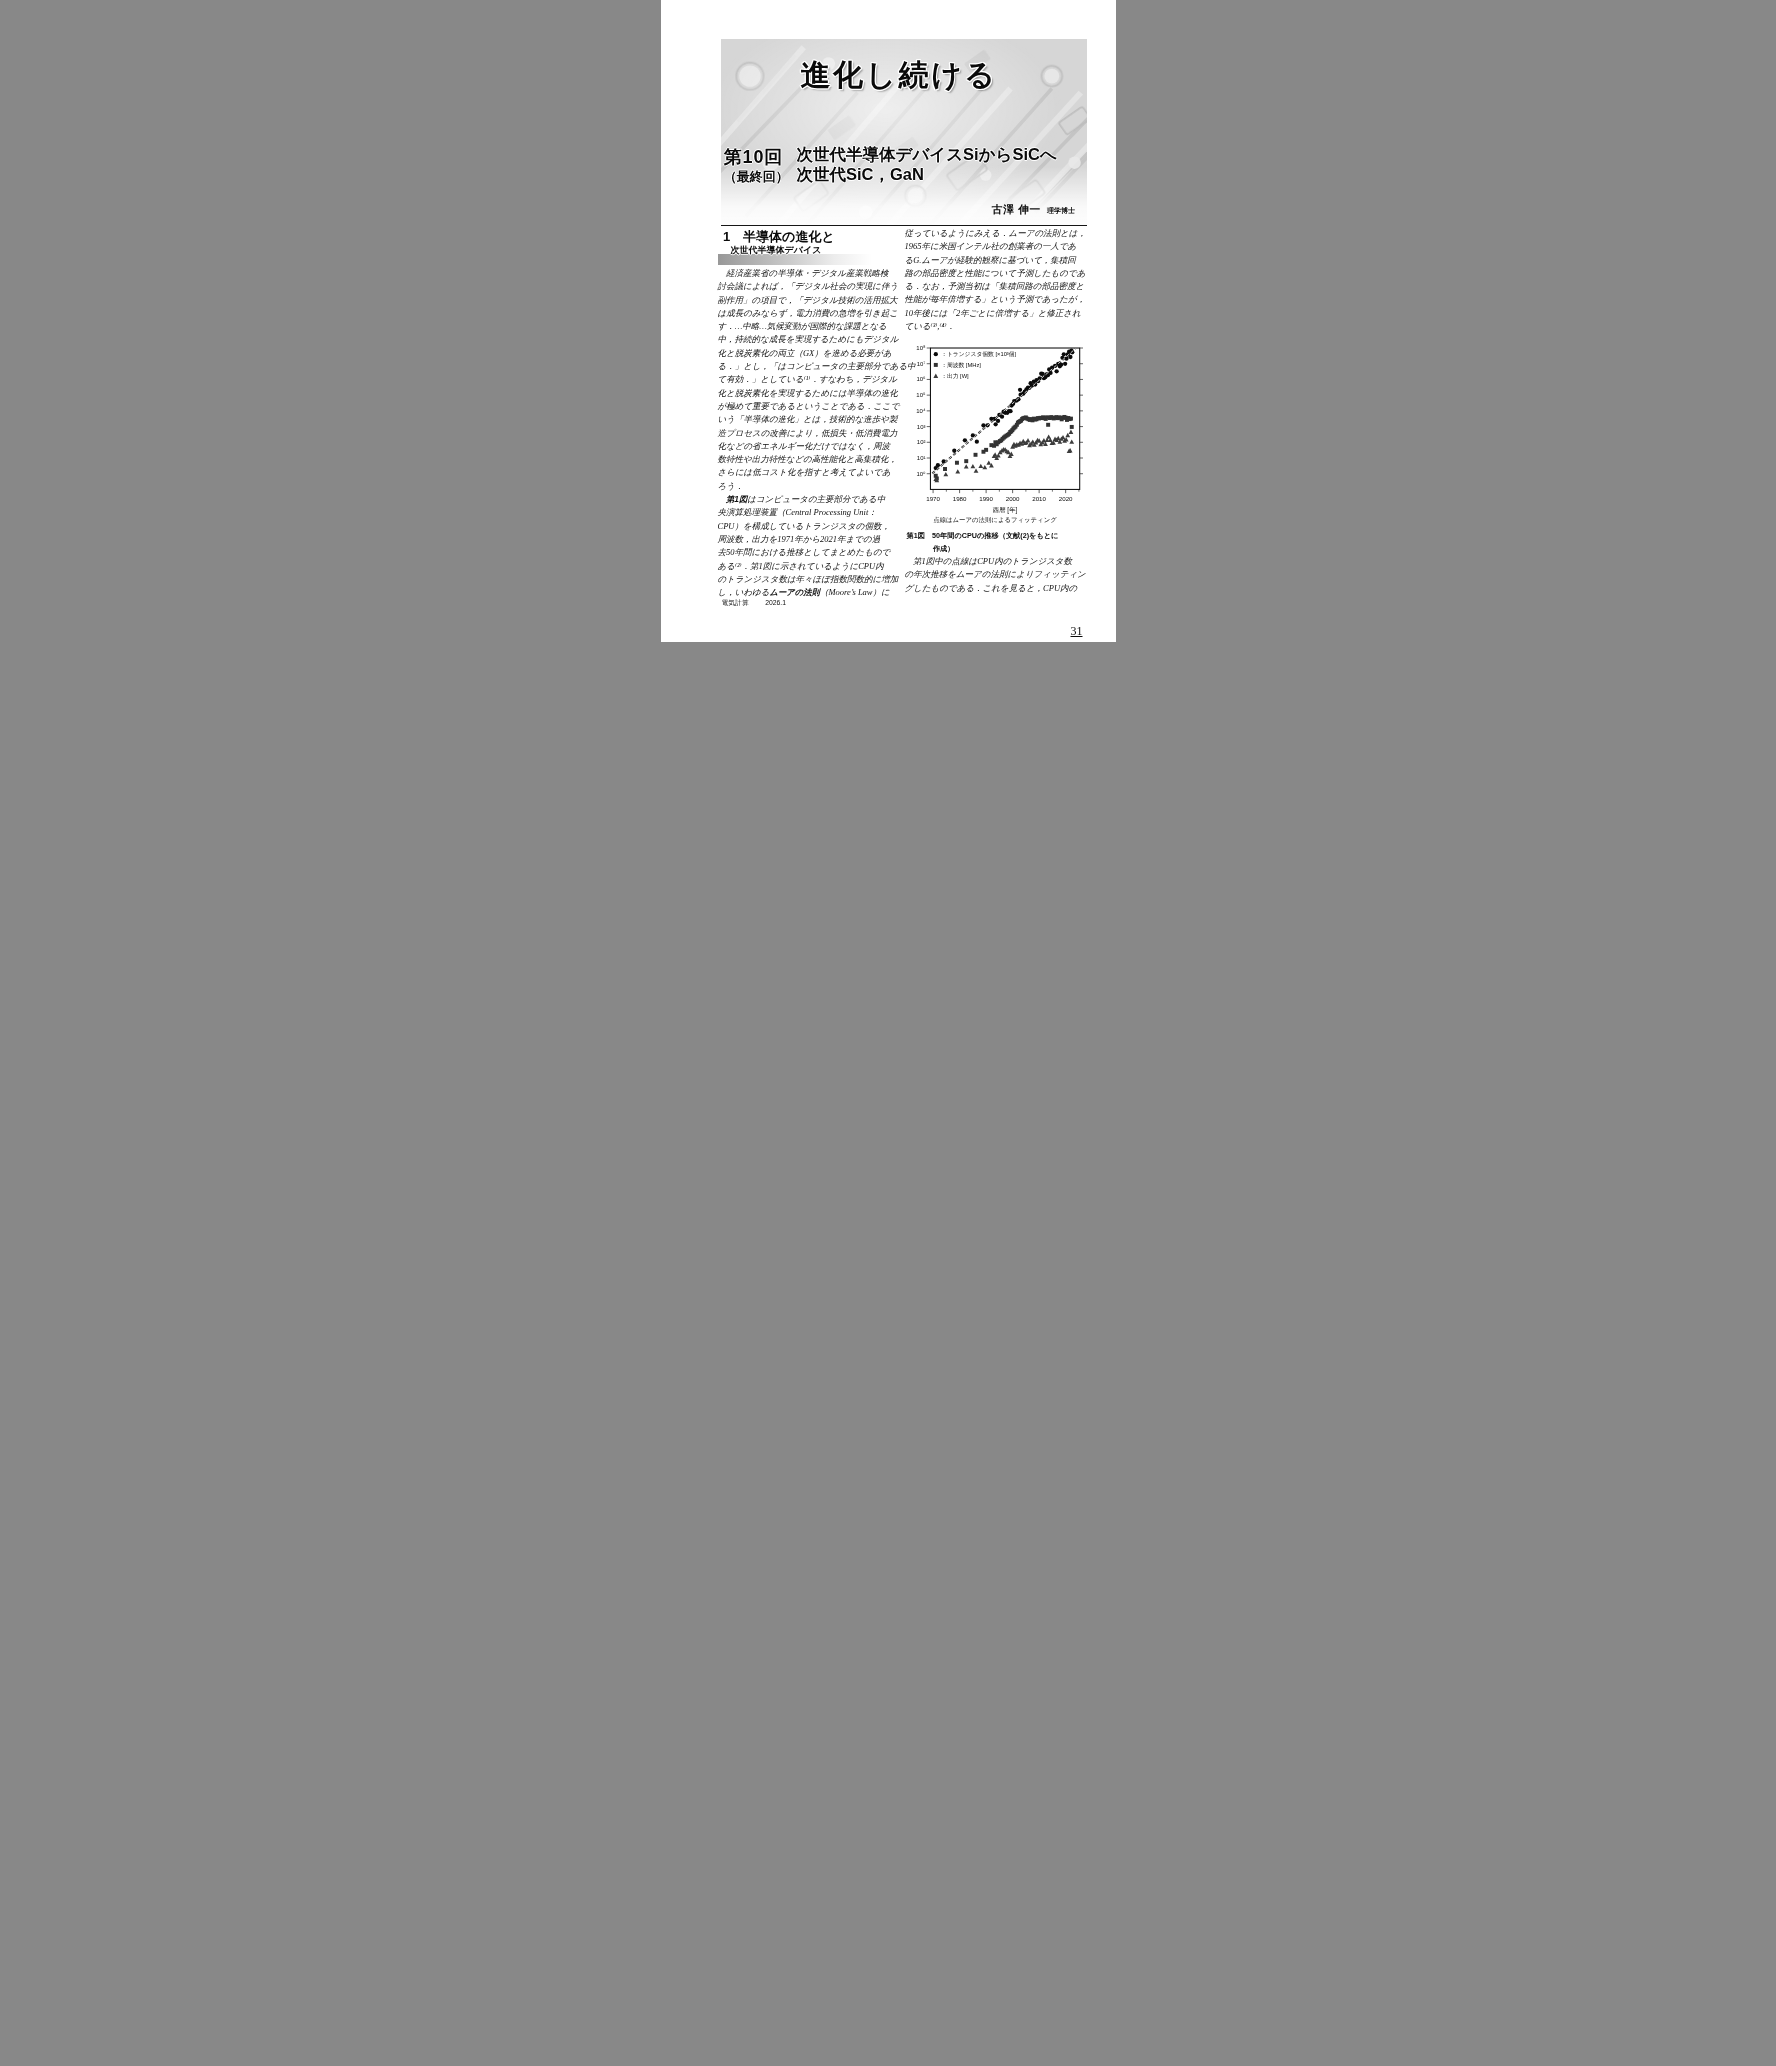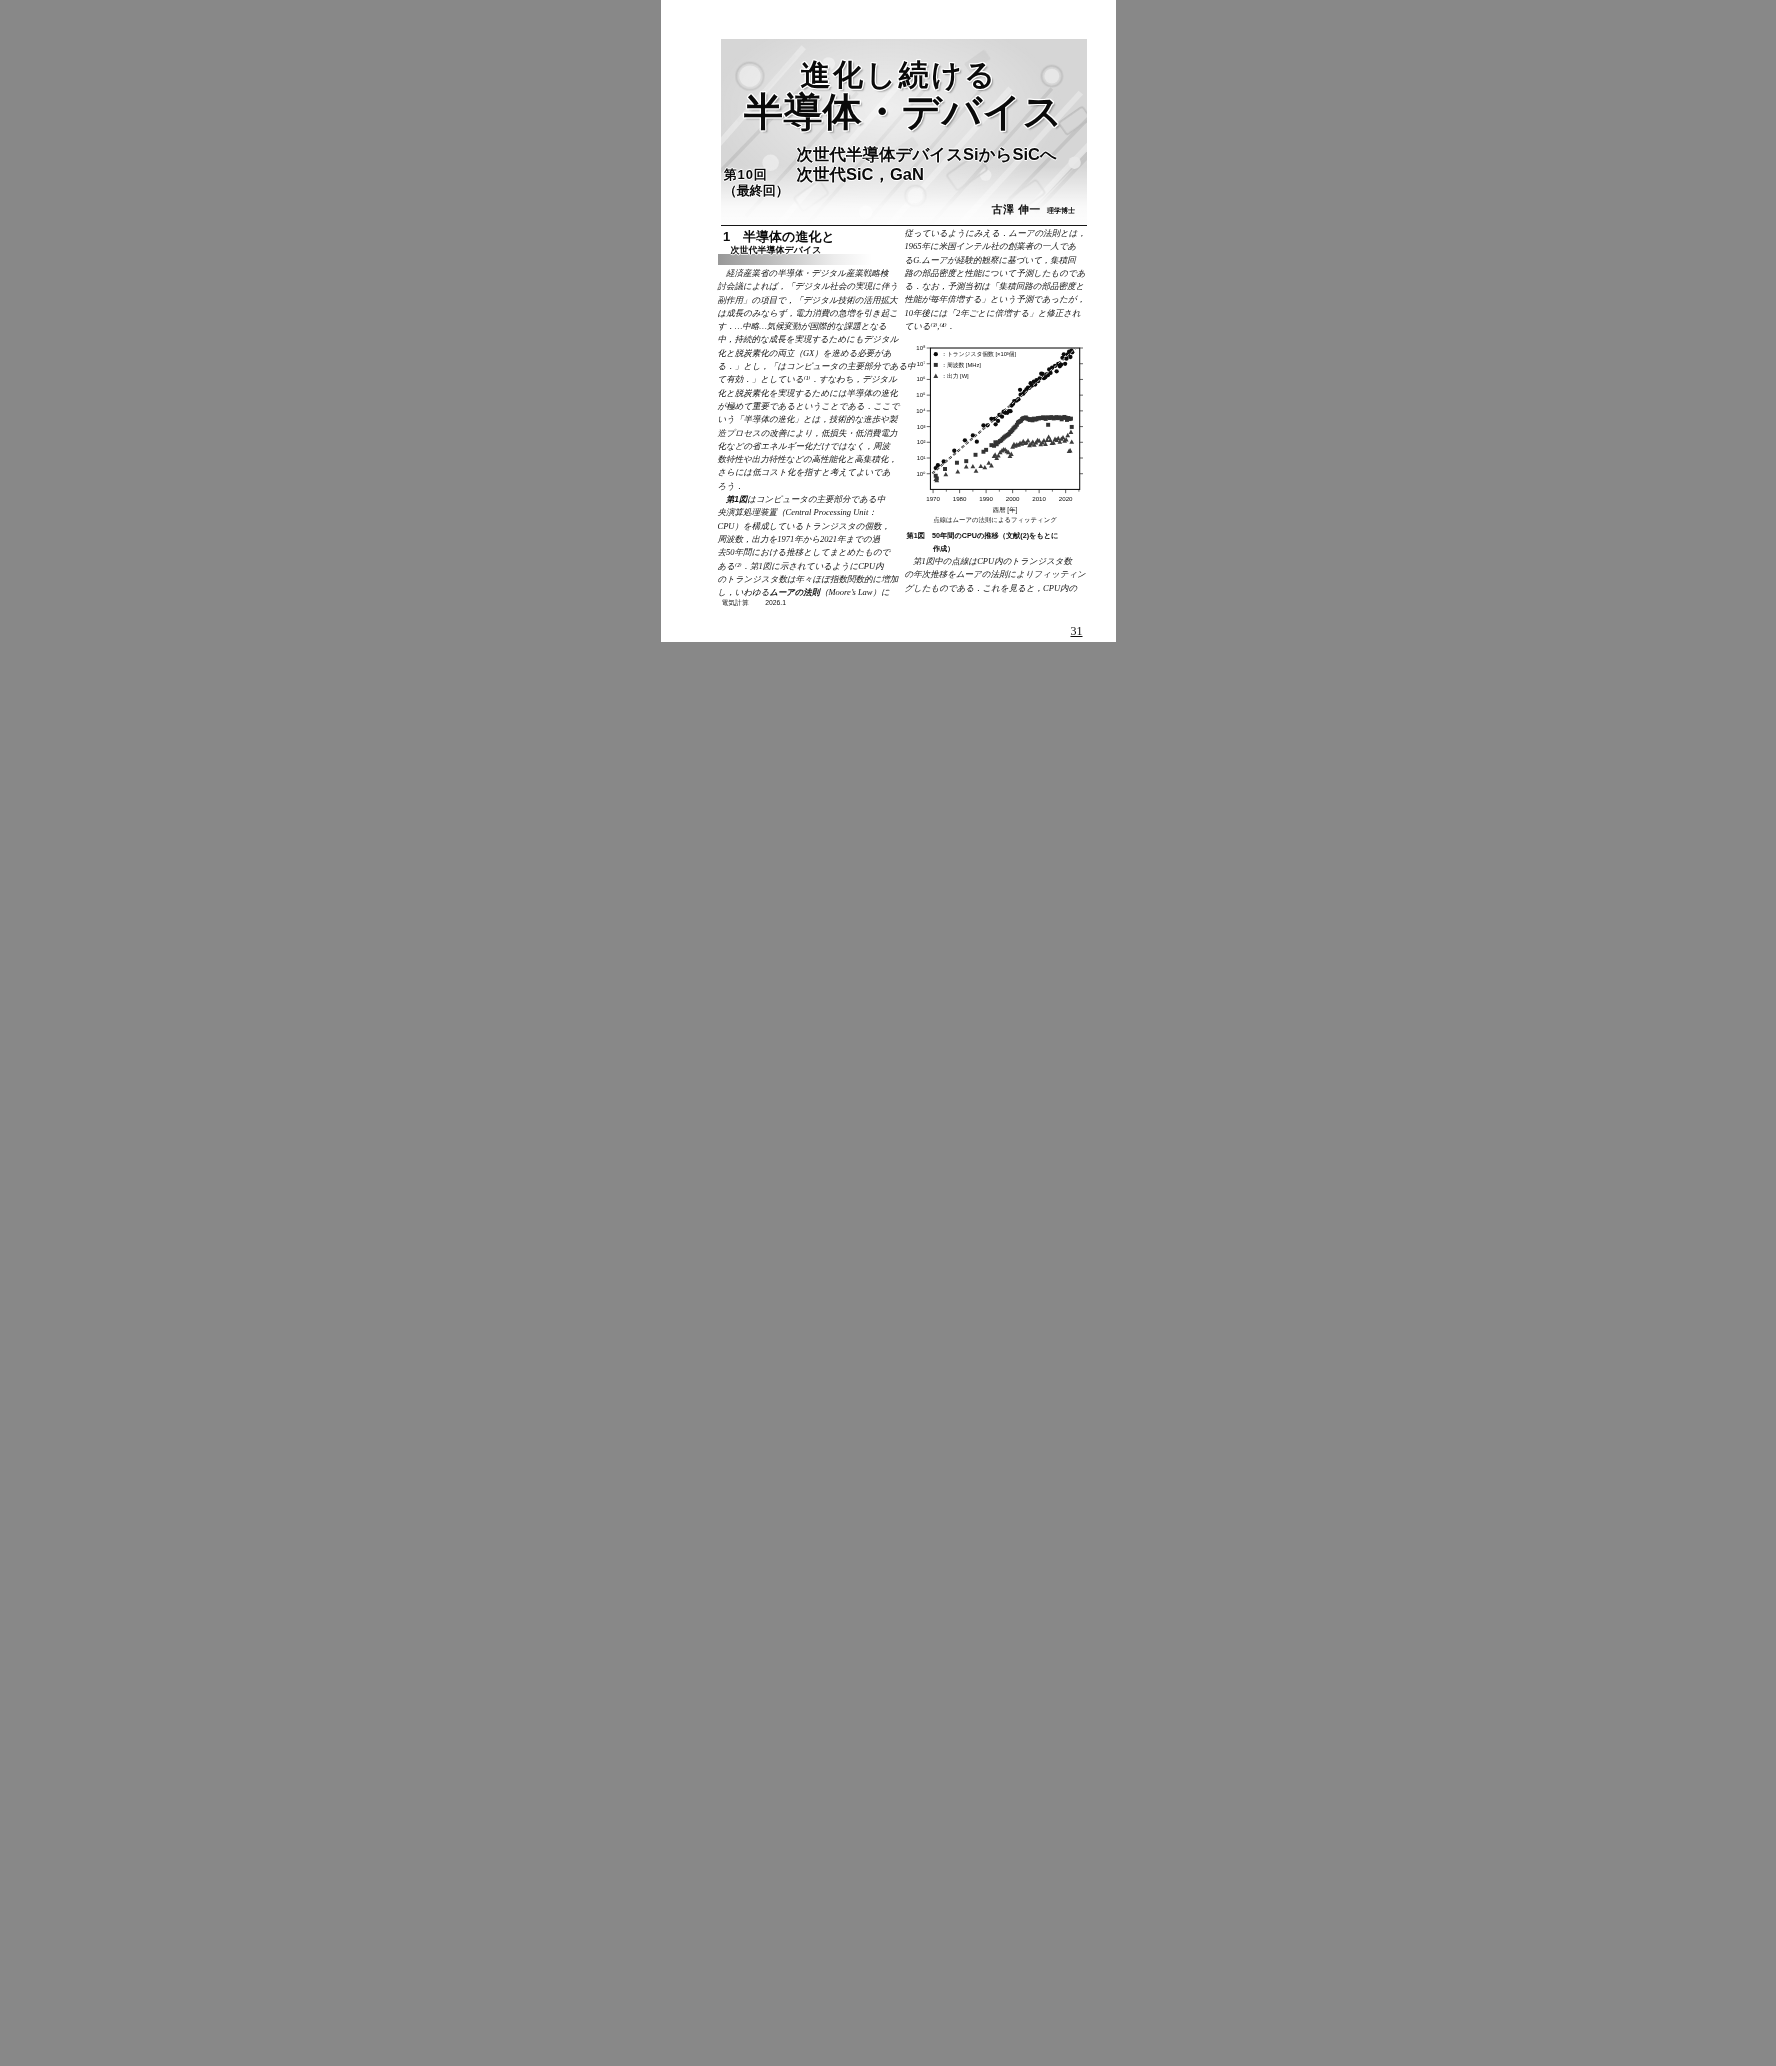--- a/index.html
+++ b/index.html
@@ -9,21 +9,21 @@
   .hero{position:absolute;left:60px;top:39px;width:366px;height:186px;overflow:hidden;border-bottom:1.2px solid #161616;background:#d6d6d6;}
   .hero svg.bg{position:absolute;inset:0;width:100%;height:100%;}
   .hero .lighten{position:absolute;inset:0;background:radial-gradient(ellipse at 45% 38%,rgba(255,255,255,.6),rgba(255,255,255,0) 62%);}
   .hero .fade{position:absolute;inset:0;background:linear-gradient(to bottom,rgba(255,255,255,0) 68%,rgba(255,255,255,.85) 90%,rgba(255,255,255,.95) 100%);}
   .gothic{font-family:"Liberation Sans","DejaVu Sans",sans-serif;}
   .outl{text-shadow:1.2px 0 0 #fff,-1.2px 0 0 #fff,0 1.2px 0 #fff,0 -1.2px 0 #fff,0.8px 0.8px 0 #fff,-0.8px 0.8px 0 #fff,0.8px -0.8px 0 #fff,-0.8px -0.8px 0 #fff,2.1px 2.1px 1.7px rgba(0,0,0,.30);}
   .outl2{text-shadow:0.8px 0 0 #fff,-0.8px 0 0 #fff,0 0.8px 0 #fff,0 -0.8px 0 #fff,0.4px 0.4px 0 #fff,-0.4px 0.4px 0 #fff,0.4px -0.4px 0 #fff,-0.4px -0.4px 0 #fff;}
   .hero-title1{position:absolute;left:16px;right:25px;top:15.7px;text-align:center;font-size:30px;font-weight:900;letter-spacing:2.5px;color:#0a0a0a;}
   .hero-title2{position:absolute;left:0;right:0;top:46px;text-align:center;font-size:39px;font-weight:900;letter-spacing:0.4px;color:#0a0a0a;}
   .series-block{position:absolute;left:3.3px;top:107px;color:#0a0a0a;font-weight:900;line-height:1.25;}
-  .series-no{font-size:13px;letter-spacing:0.8px;margin-top:21px;}
+  .series-no{font-size:18px;letter-spacing:0.8px;}
   .series-note{font-size:13px;}
   .subtitle-block{position:absolute;left:76px;top:105px;color:#0a0a0a;font-weight:900;line-height:1.22;}
   .subtitle1{font-size:16.5px;}
   .subtitle2{font-size:16.5px;}
   .author-block{position:absolute;right:11.6px;top:164px;color:#0a0a0a;white-space:nowrap;}
   .author-name{font-size:10.7px;font-weight:700;letter-spacing:0.8px;}
   .author-title{font-size:7px;font-weight:600;margin-left:5.8px;}
   
   .section-head{position:absolute;left:57px;top:231px;width:190px;}
   .section-bar{position:absolute;left:0;top:23px;width:154px;height:11px;background:linear-gradient(90deg,#989898 0%,#c9c9c9 45%,#ececec 75%,#ffffff 100%);}
@@ -94,21 +94,20 @@
       <g fill="#c7c7c7" opacity="0.8">
         <rect x="590" y="40" width="60" height="28" rx="4" transform="rotate(-35 620 54)"></rect>
         <rect x="260" y="200" width="64" height="30" rx="4" transform="rotate(-35 292 215)"></rect>
         <rect x="420" y="250" width="56" height="26" rx="4" transform="rotate(-35 448 263)"></rect>
       </g>
     </svg>
     <div class="lighten"></div>
     <div class="fade"></div>
 
     <div class="hero-title1 gothic outl">進化し続ける</div>
-    <div class="hero-title2 gothic outl">半導体・デバイス</div>
 
     <div class="series-block gothic outl2">
       <div class="series-no">第10回</div>
       <div class="series-note">（最終回）</div>
     </div>
     <div class="subtitle-block gothic outl2">
       <div class="subtitle1">次世代半導体デバイスSiからSiCへ</div>
       <div class="subtitle2">次世代SiC，GaN</div>
     </div>
     <div class="author-block">

